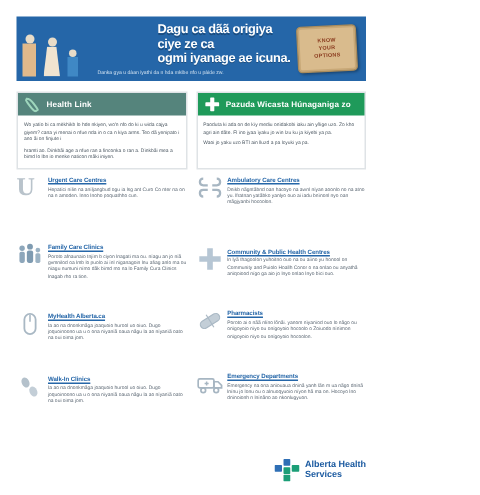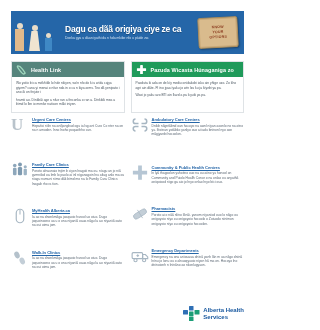--- a/index.html
+++ b/index.html
@@ -33,20 +33,21 @@
                       clip-path: polygon(22% 0,78% 0,100% 100%,0 100%); }
   .fig-child  { left: 34px; }
   .fig-child  .head { width: 5px; height: 5px; background: #e8dcc8; }
   .fig-child  .body { width: 7px; height: 13px; background: #3f88c5; }
 
   .banner-text { flex: 1 1 auto; padding: 0 4px 0 2px; }
   .banner-title {
     font-size: 8.5px; font-weight: bold; color: #ffffff;
     line-height: 9.5px; letter-spacing: -0.2px;
     text-shadow: 0 1px 0 rgba(0,0,0,.25);
+    margin-left: 40px;
   }
   .banner-sub {
     margin-top: 2px; font-size: 3.4px; color: #cfe0f0; line-height: 4.4px;
   }
 
   .banner-badge {
     flex: 0 0 40px; height: 31px; margin-right: 6px;
     background: #d9bb8d;
     border: 1px solid #a9申; border: 1px solid #a98c5d;
     border-radius: 3px;
@@ -121,20 +122,21 @@
         <div class="body"></div>
     </div>
     <div class="fig fig-child">
       <div class="head"></div>
         <div class="body"></div>
     </div>
   </div>
 
   <div class="banner-text">
     <div class="banner-title">Dagu ca dãã origiya ciye ze ca</div>
+    <div class="banner-title">ogmi iyanage  ae icuna.</div>
     <div class="banner-sub">Danka gya u dàan iyathi da n hda mkibe nfo u pàide zw.</div>
   </div>
 
   <div class="banner-badge">
     <span>KNOW</span>
     <span>YOUR</span>
     <span>OPTIONS</span>
   </div>
 </div>
 

